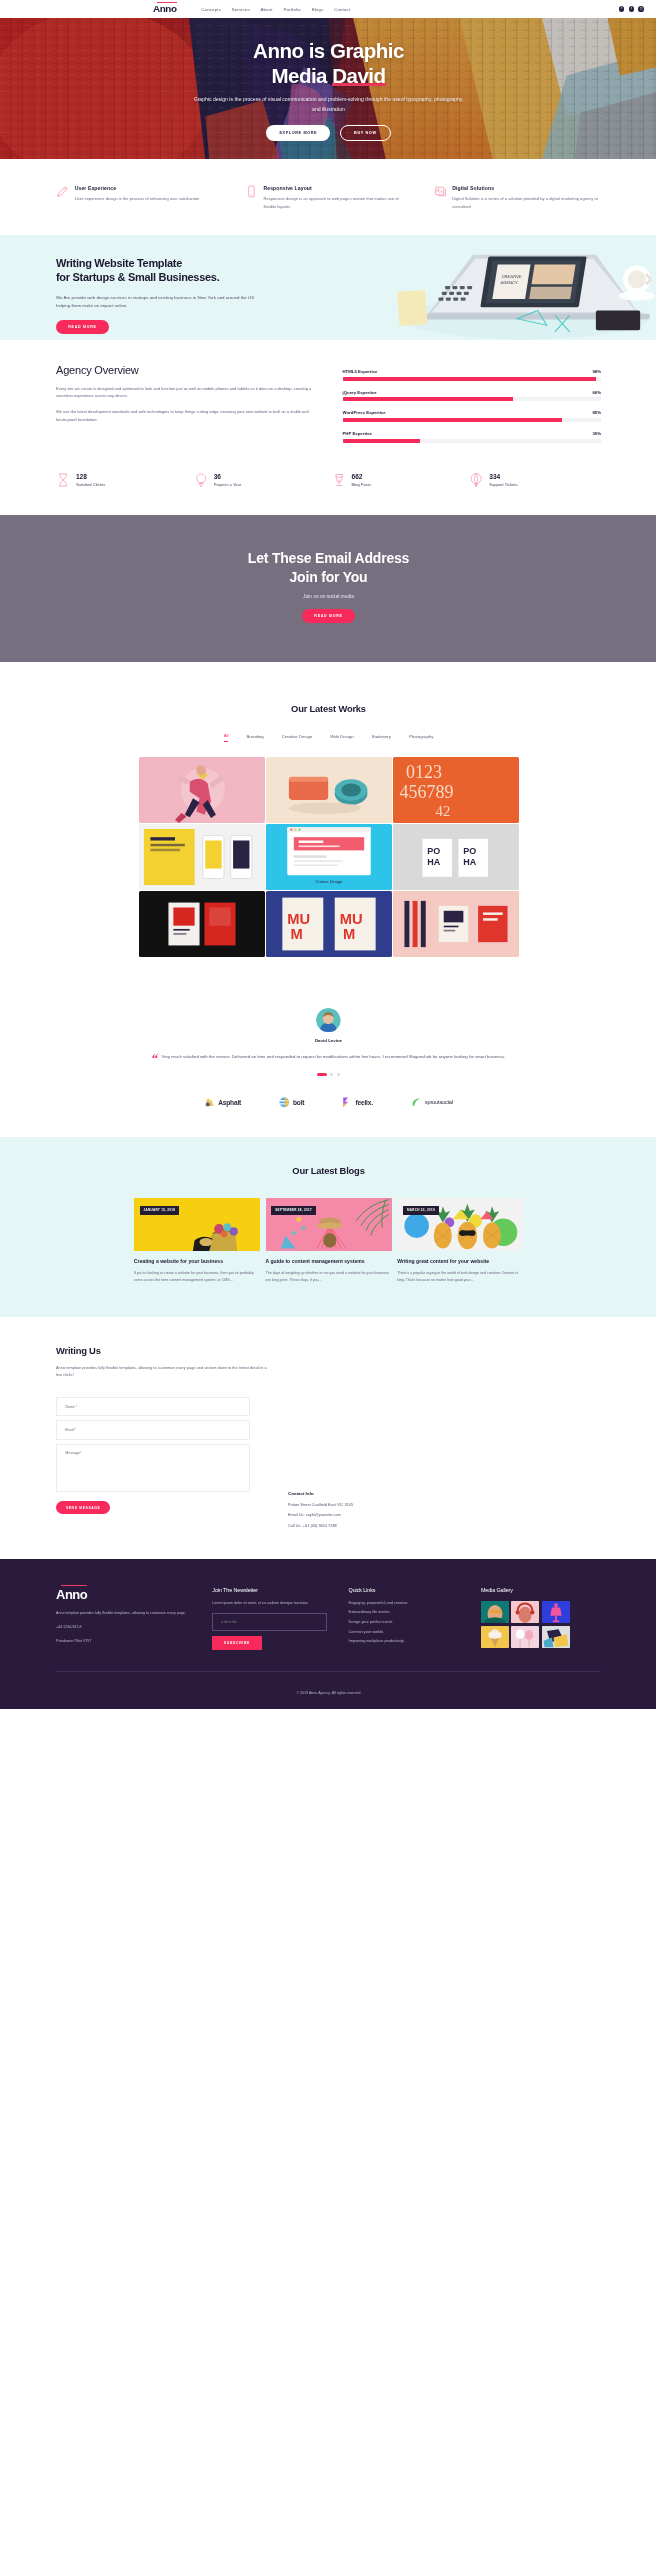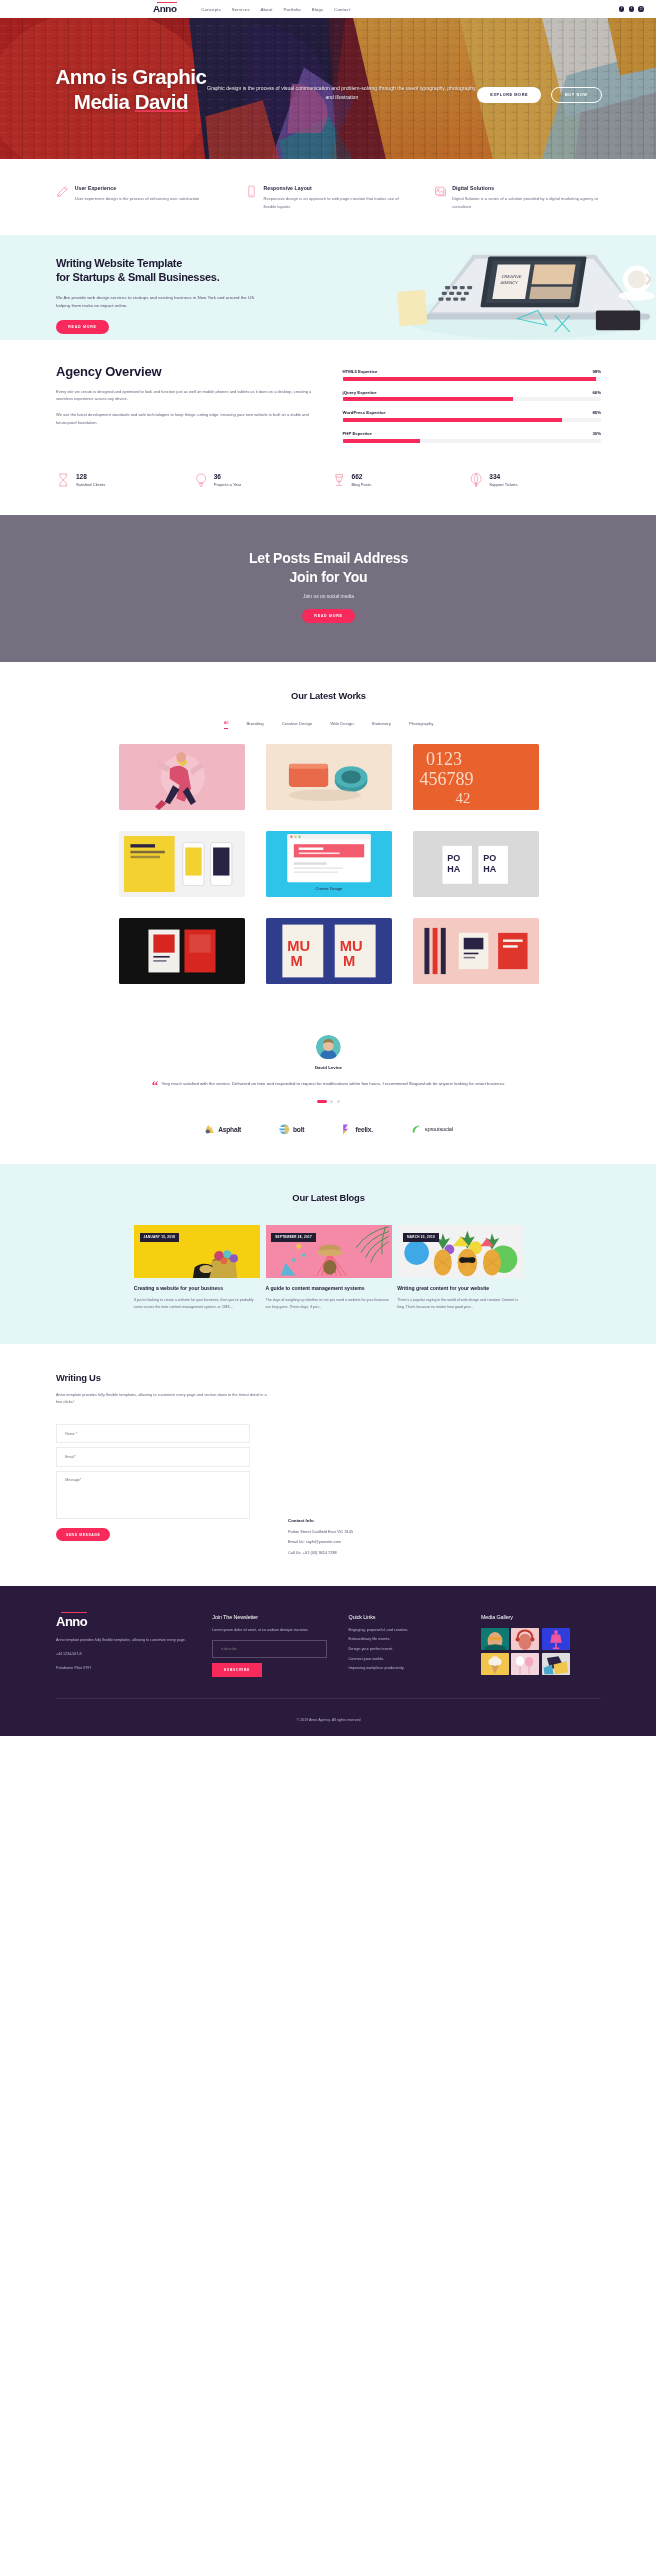--- a/index.html
+++ b/index.html
@@ -23,21 +23,21 @@
   .nav-links { display: flex; gap: 10.7px; margin-left: 24.6px; }
   .nav-links a { font-size: 4.3px; color: #5a5370; text-decoration: none; letter-spacing: 0.2px; }
   .nav-social { margin-left: auto; display: flex; gap: 4.1px; align-items: center; }
   .nav-social .s { width: 5.7px; height: 5.7px; border-radius: 50%; background: #2b2344;
     display: flex; align-items: center; justify-content: center; color: #fff; font-size: 3.3px; line-height: 1; }
 
   
   .hero { position: relative; height: 141px; overflow: hidden; }
   .hero-bg { position: absolute; inset: 0; }
   .hero-overlay { position: absolute; inset: 0; background: rgba(30,20,45,0.18); }
-  .hero-content { position: relative; z-index: 3; height: 100%; display: flex; flex-direction: row;
+  .hero-content { position: relative; z-index: 3; height: 100%; display: flex; flex-direction: column;
     align-items: center; justify-content: center; text-align: center; padding-top: 3px; }
   .hero h1 { color: #fff; font-size: 20.5px; line-height: 1.2; font-weight: bold; letter-spacing: -0.5px;
     text-shadow: 0 0.8px 4.9px rgba(0,0,0,.25); }
   .hero h1 .u { position: relative; display: inline-block; }
   .hero h1 .u:after { content:""; position:absolute; left:0; right:0; bottom: 2.5px; height: 2.5px; background:#f23b5c; z-index:-1; }
   .hero p { color: #f2eff5; font-size: 5.1px; line-height: 1.9; margin-top: 6.6px; max-width: 271px;
     text-shadow: 0 0.8px 2.5px rgba(0,0,0,.3); }
   .hero-btns { display: flex; gap: 9.9px; margin-top: 10.7px; }
   .btn-white { background:#fff; color:#2b2344; font-size:3.8px; font-weight:bold; letter-spacing:0.6px;
     padding: 4.9px 13px; border-radius: 16.4px; border: none; cursor: pointer; }
@@ -59,21 +59,21 @@
   .tmpl p { font-size: 4.4px; line-height: 1.9; color:#55506b; margin-top: 9px; max-width: 205px; }
   .btn-pink { background:#f8295b; color:#fff; font-size:3.6px; font-weight:bold; letter-spacing:0.7px;
     padding: 4.9px 12.3px; border-radius: 16.4px; border:none; cursor:pointer; margin-top: 9.9px; }
 
   
   .laptop { position:absolute; right: -8.2px; top: 4.9px; width: 271px; height: 100px; }
 
   
   .agency { padding: 24.6px 56px 0; background:#fff; display:flex; gap: 28px; }
   .agency-left { flex: 1; }
-  .agency-left h2 { font-size: 13px; font-weight:bold; color:#1e1833; letter-spacing:-0.2px; }
+  .agency-left h2 { font-size: 11px; font-weight:normal; color:#1e1833; letter-spacing:-0.2px; }
   .agency-left p { font-size: 4px; line-height: 1.95; color:#67627c; margin-top: 8.2px; }
   .agency-right { flex: 1; padding-top: 4.9px; }
   .skill { margin-bottom: 9px; }
   .skill-top { display:flex; justify-content: space-between; align-items: baseline; margin-bottom: 2.5px; }
   .skill-name { font-size: 4.3px; font-weight: bold; color:#1e1833; }
   .skill-pct { font-size: 4.3px; font-weight: bold; color:#1e1833; }
   .skill-track { height: 4.1px; background:#f2f2f4; border-radius: 0.8px; overflow: hidden; }
   .skill-fill { height: 100%; background:#f8295b; }
 
   
@@ -84,27 +84,27 @@
   .counter-num { font-size: 6.6px; font-weight: bold; color:#1e1833; line-height: 1.2; }
   .counter-lbl { font-size: 4.1px; color:#4b465f; margin-top: 1.6px; }
 
   
   .cta { background:#756f80; text-align:center; padding: 34px 0 39px; }
   .cta h2 { color:#fff; font-size: 14px; font-weight:bold; line-height:1.35; letter-spacing:-0.2px; }
   .cta p { color:#e8e5ee; font-size: 4.9px; margin-top: 6.6px; }
   .cta .btn-pink { margin-top: 9.9px; }
 
   
-  .works { padding: 28px 0 0; background:#fff; text-align:center;border-radius:18px; }
+  .works { padding: 41px 0 0; background:#fff; text-align:center;border-radius:18px; }
   .sec-title { font-size: 9.4px; font-weight: bold; color:#1e1833; letter-spacing:-0.2px; }
   .filters { display:flex; justify-content:center; gap: 18px; margin-top: 19.7px; }
   .filters button { background:none; border:none; font-size:4.3px; color:#5c5772; cursor:pointer;
     padding: 0 0 2.5px; font-family:inherit; }
   .filters button.active { color:#f8295b; border-bottom: 0.8px solid #f8295b; }
-  .grid { display:grid; grid-template-columns: repeat(3, 126px); gap: 21px; justify-content:center; margin-top: 14.8px; }
+  .grid { display:grid; grid-template-columns: repeat(3, 126px); gap: 1px; justify-content:center; margin-top: 14.8px; }
   .cell { height: 66px; border-radius: 1.6px; overflow:hidden; position:relative; }
 
   
   .clients { padding: 33px 0 0; background:#fff; text-align:center; }
   .avatar-wrap { margin: 18px auto 0; width: 24.6px; height: 24.6px; border-radius:50%; overflow:hidden; }
   .client-name { font-size: 4.4px; font-weight:bold; color:#1e1833; margin-top: 5.7px; }
   .quote-row { display:flex; justify-content:center; margin-top: 9.9px; padding: 0 48px; gap: 3.3px; }
   .qmark { color:#f8295b; font-size: 13px; font-weight:bold; line-height: .9; font-family:"Liberation Serif", serif; flex:0 0 auto; }
   .quote-text { font-size: 4.3px; line-height: 1.9; color:#55506b; text-align:center; max-width: 345px; }
   .dots { display:flex; justify-content:center; gap:3.3px; margin-top: 8.2px; align-items:center; }
@@ -437,21 +437,21 @@
       </div>
       <div>
         <div class="counter-num">334</div>
         <div class="counter-lbl">Support Tickets</div>
       </div>
     </div>
   </div>
 
   <div class="cta">
     <h2>
-      <span>Let Posts Email Address</span><br>
+      <span>Let These Email Address</span><br>
       <span>Join for You</span>
     </h2>
     <p>Join us on social media</p>
     <button class="btn-pink">READ MORE</button>
   </div>
 
   <div class="works">
     <div class="sec-title">Our Latest Works</div>
     <div class="filters">
       <button class="active">All</button>

